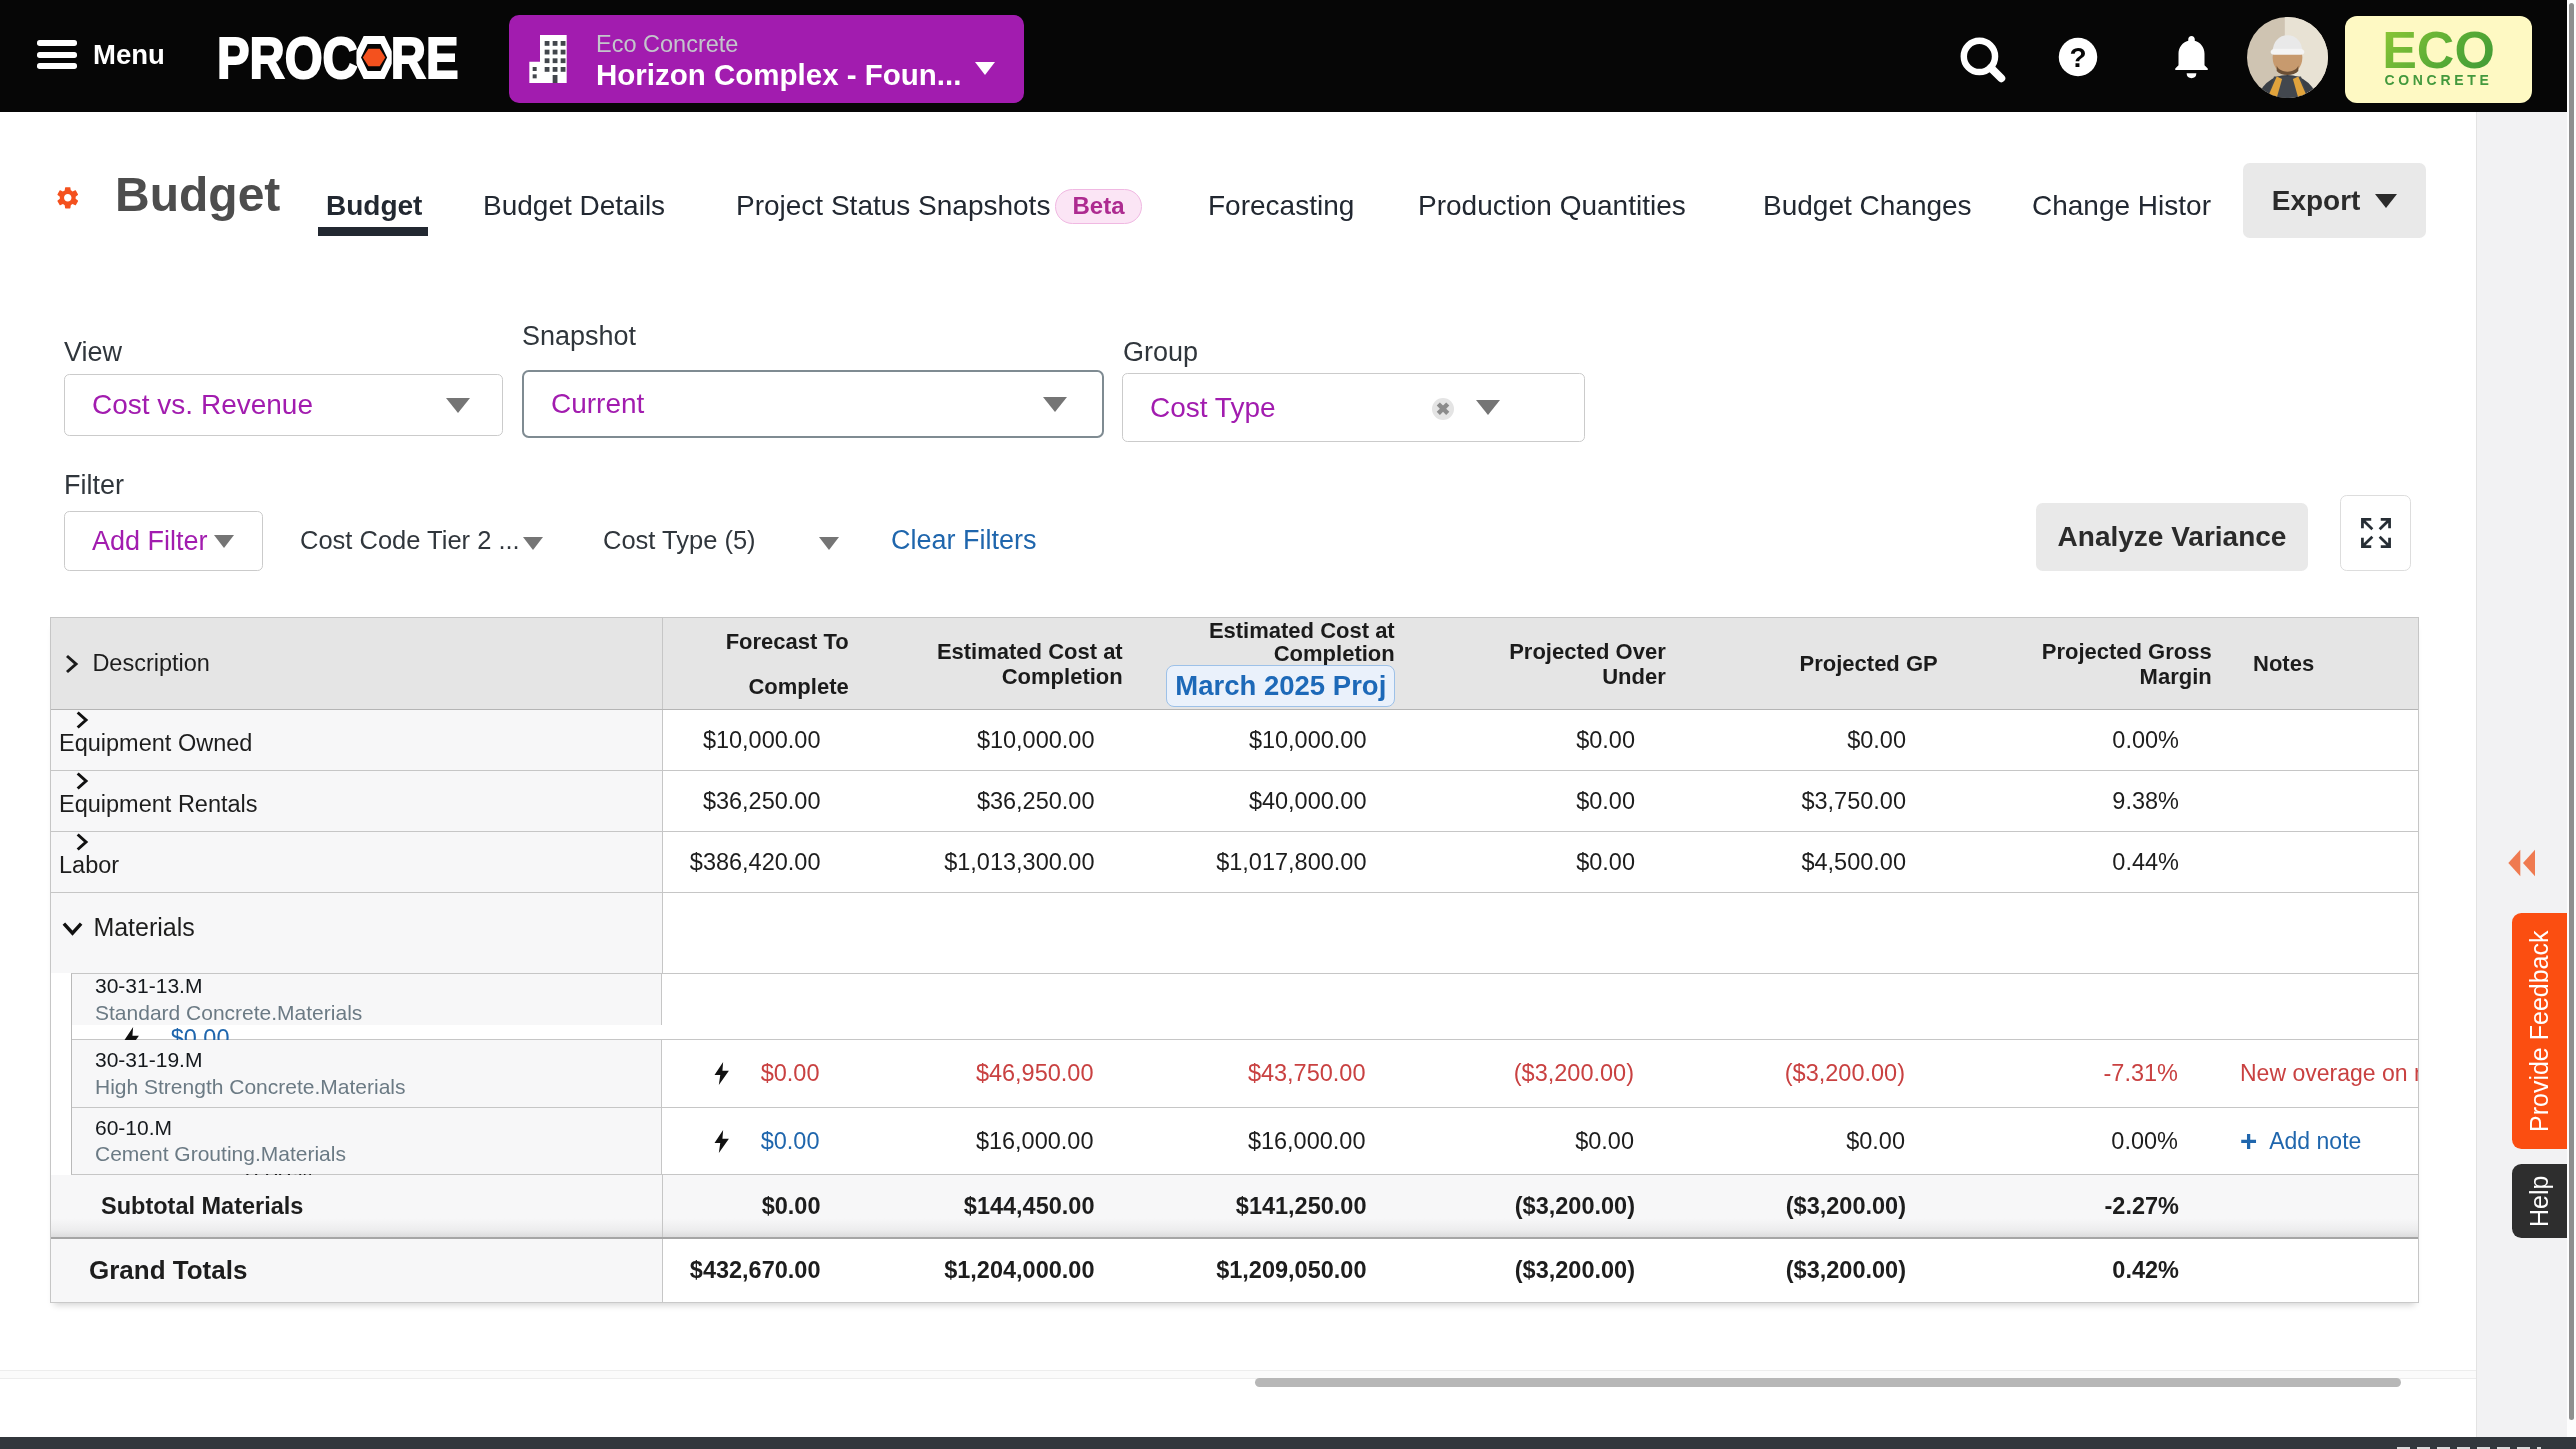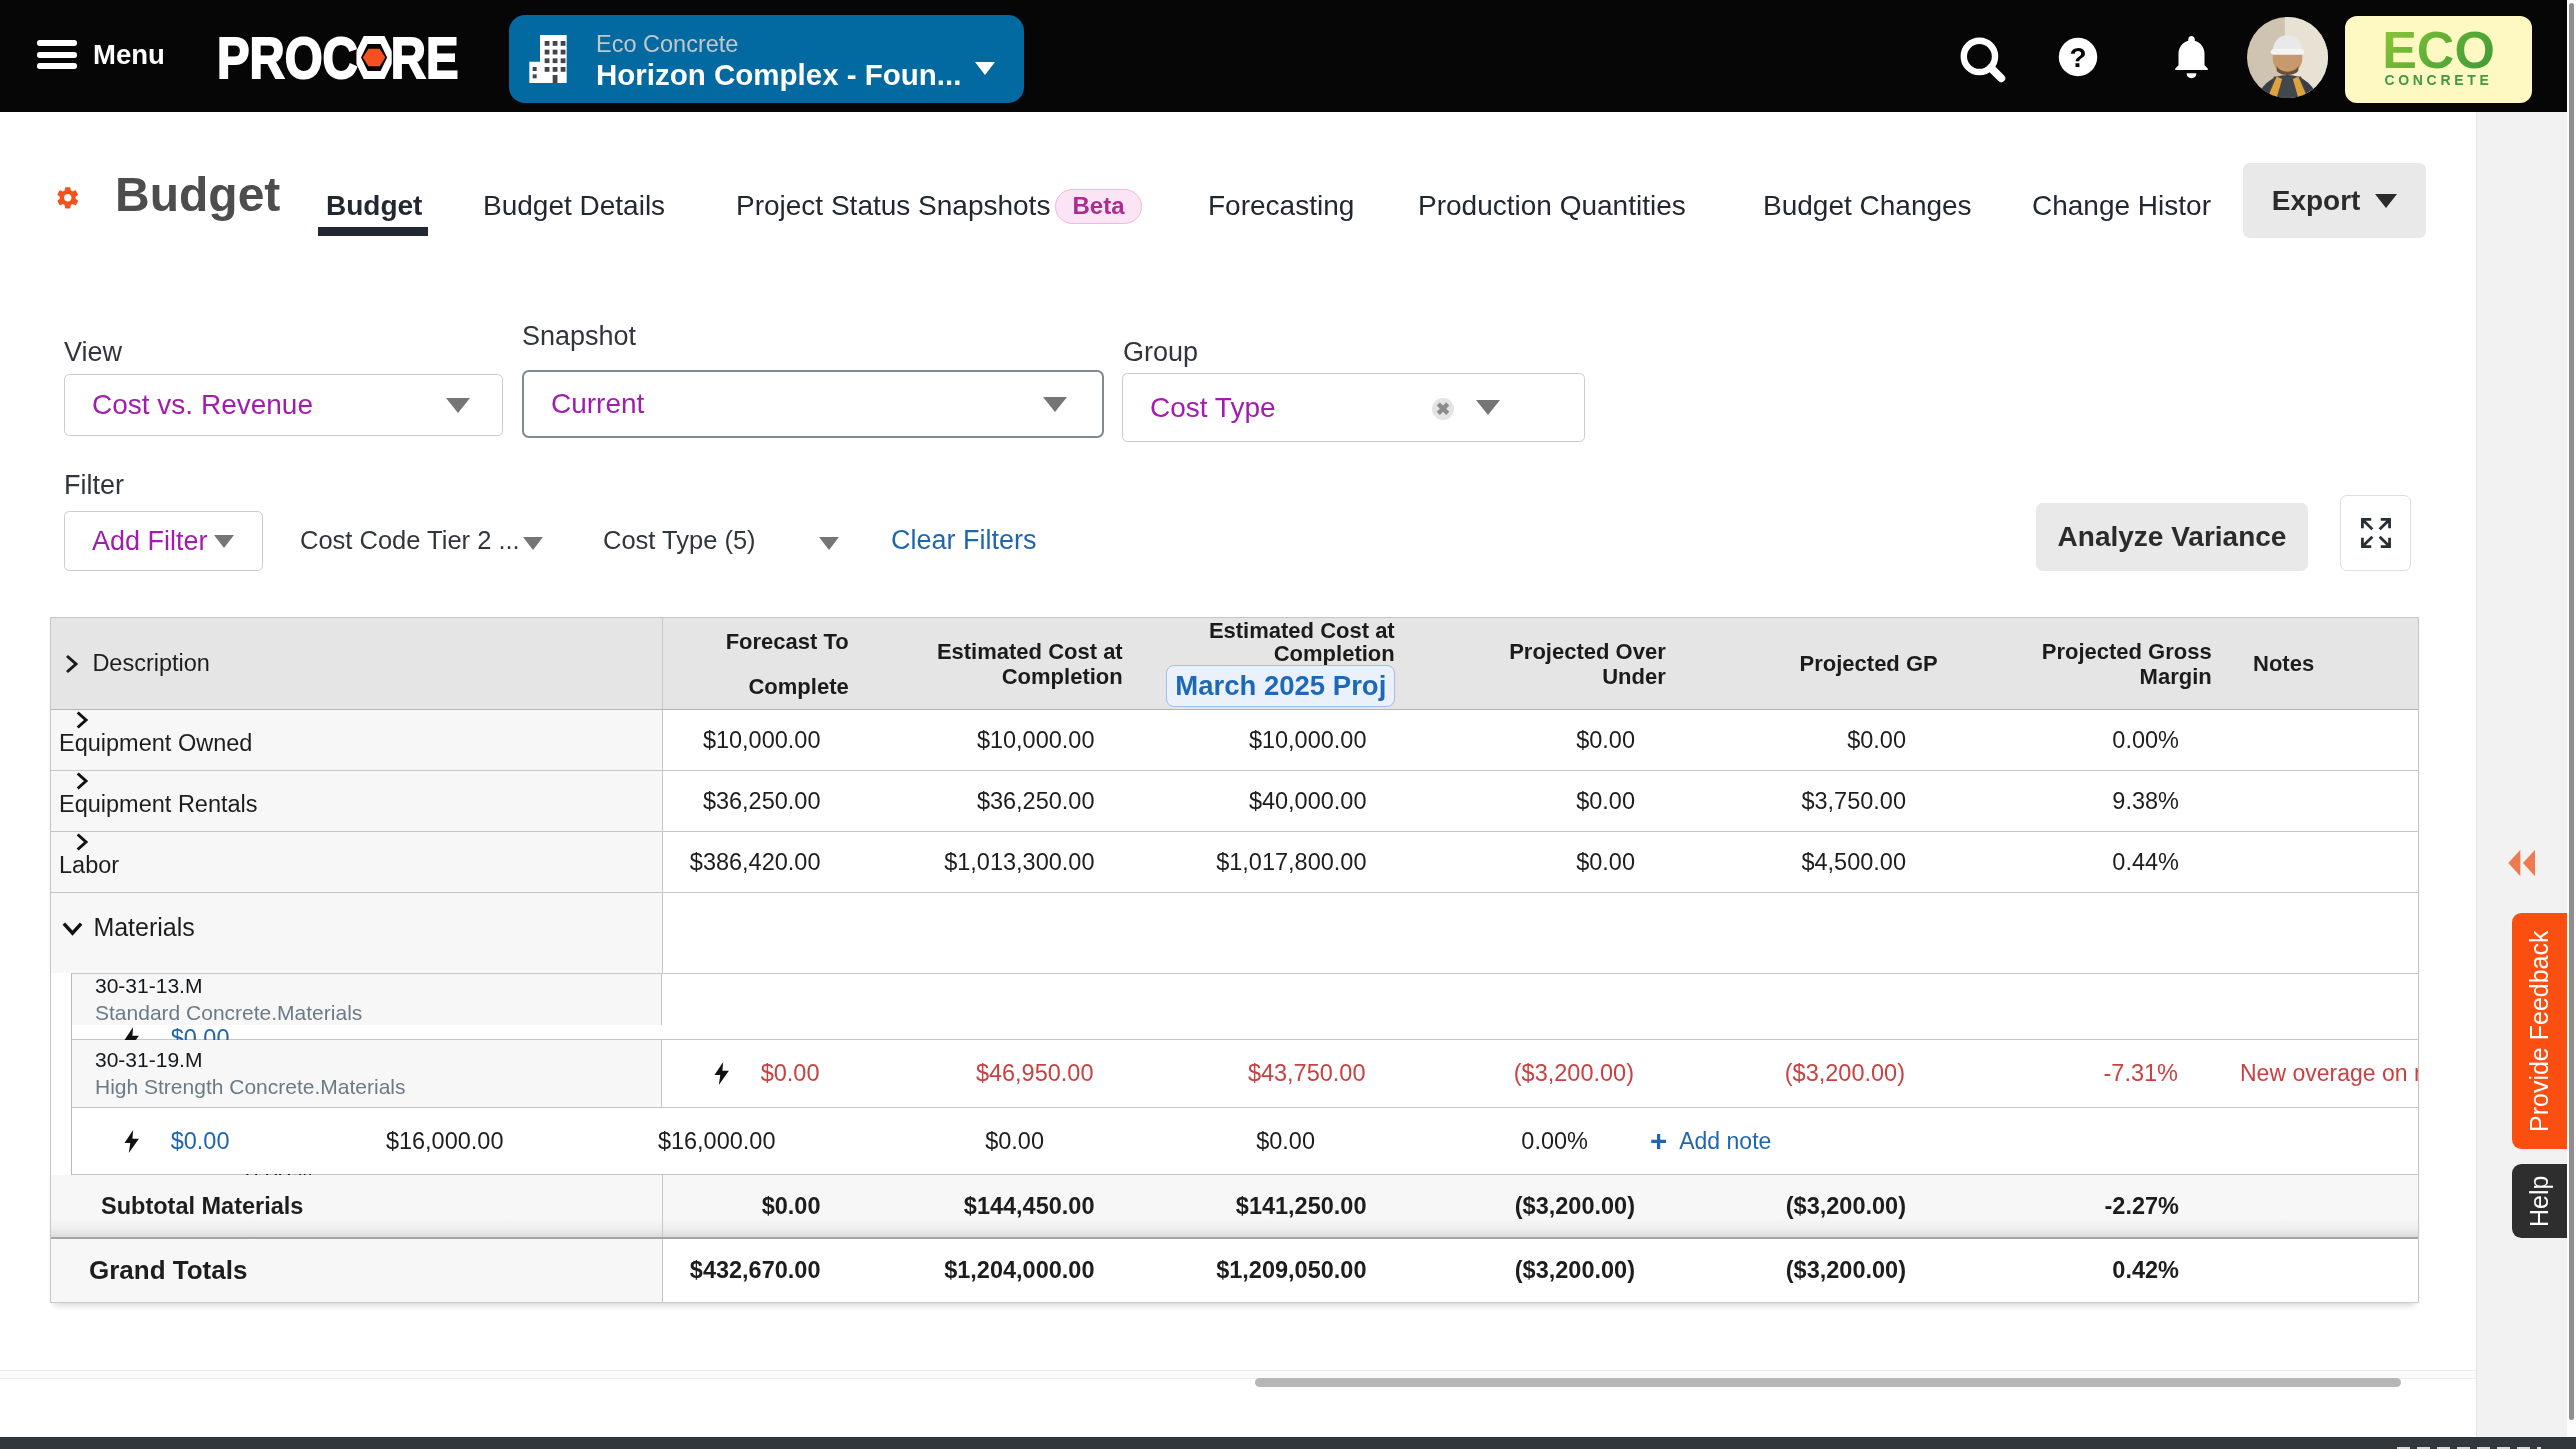--- a/index.html
+++ b/index.html
@@ -6,21 +6,21 @@
 html,body { width:2576px; height:1449px; overflow:hidden; }
 body { font-family:"Liberation Sans",sans-serif; background:#fff; position:relative; color:#1d1d1d; }
 .abs { position:absolute; }
 
 
 #topbar { position:absolute; left:0; top:0; width:2567px; height:112px; background:#060606; }
 #burger div { position:absolute; left:37px; width:40px; height:6px; background:#fff; border-radius:2.7px; }
 #menutxt { position:absolute; left:93px; top:39px; font-size:27.5px; font-weight:bold; color:#fff; }
 #logo { position:absolute; left:217px; top:36px; height:43px; display:flex; align-items:center; color:#fff; transform:scaleX(0.84); transform-origin:left center; }
 #logo .ltr { font-size:58px; font-weight:bold; letter-spacing:0px; line-height:43px; -webkit-text-stroke:2px #fff; }
-#projsel { position:absolute; left:509px; top:15.4px; width:515px; height:88px; background:#0369a1; border-radius:16px;text-decoration:underline; }
+#projsel { position:absolute; left:509px; top:15.4px; width:515px; height:88px; background:#a21caf; border-radius:10px;text-decoration:underline; }
 #projsub { position:absolute; left:87px; top:16px; font-size:23.5px; color:#c3c6cb; }
 #projtitle { position:absolute; left:87px; top:43px; font-size:29.5px; font-weight:bold; color:#fff; white-space:nowrap; }
 .caret-w { width:0; height:0; border-left:10px solid transparent; border-right:10px solid transparent; border-top:13.4px solid #fff; }
 
 #ecobox { position:absolute; left:2345px; top:16px; width:187px; height:87px; background:#fef9c3; border-radius:12px; text-align:center; }
 #ecotxt { font-size:52px; font-weight:bold; letter-spacing:0px; line-height:52px; margin-top:8px;
   background:linear-gradient(135deg,#a4d335 0%,#58ab36 55%,#2f8f36 100%); -webkit-background-clip:text; background-clip:text; color:transparent; }
 #ecosub { font-size:14px; font-weight:bold; letter-spacing:3.7px; color:#43993d; margin-top:-4px; }
 
 
@@ -318,20 +318,24 @@
           <span class="red">$0.00</span>
         </div>
       <div class="c3 cn red">$46,950.00</div>
         <div class="c4 cn red">$43,750.00</div>
       <div class="c5 cn red">($3,200.00)</div>
         <div class="c6 cn red">($3,200.00)</div>
         <div class="c7 cn red">-7.31%</div>
       <div class="c8 red">New overage on material</div>
     </div>
     <div class="trow srow" style="border-bottom:none; height:66px;">
+      <div class="c1 sdesc">
+          <div class="scode">60-10.M</div>
+          <div class="sname gray2">Cement Grouting.Materials</div>
+        </div>
       <div class="c2 cn">
           <svg class="bolt" width="17.4" height="23" viewBox="0 0 12 16">
             <path d="M7 0 L1 9 H5 L4 16 L11 6 H6.5 Z" fill="#111"></path>
           </svg>
           <span class="blue">$0.00</span>
         </div>
       <div class="c3 cn">$16,000.00</div>
         <div class="c4 cn">$16,000.00</div>
       <div class="c5 cn">$0.00</div>
         <div class="c6 cn">$0.00</div>

